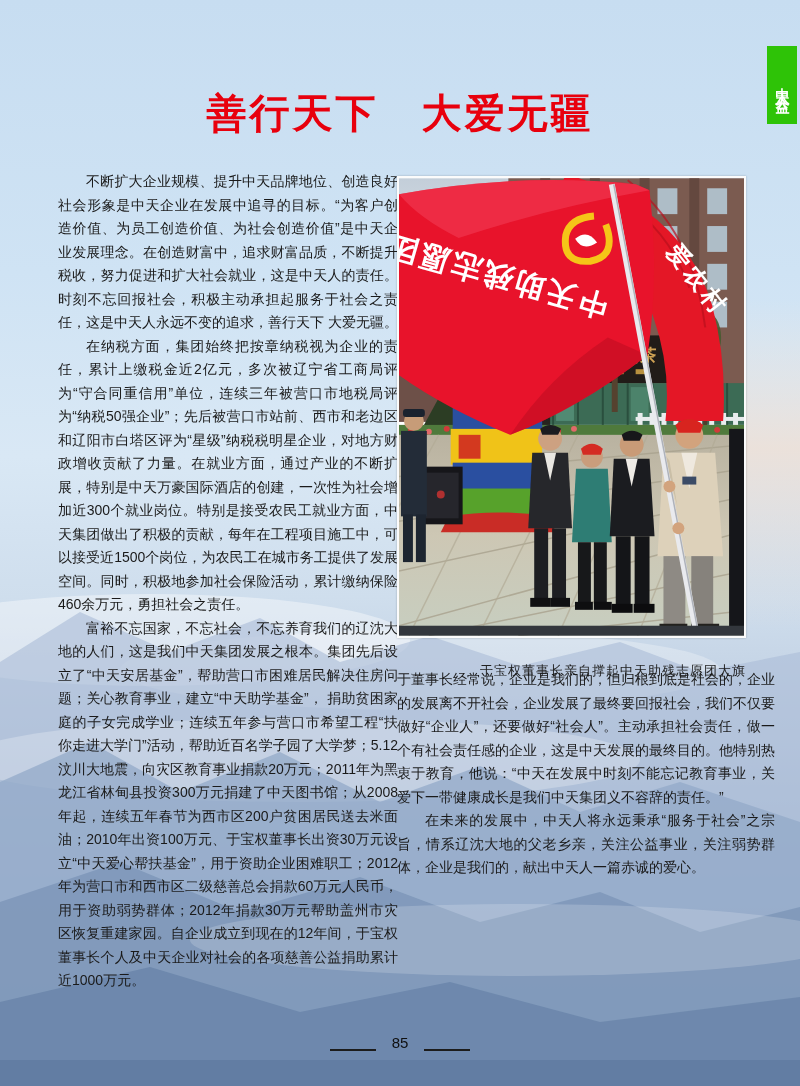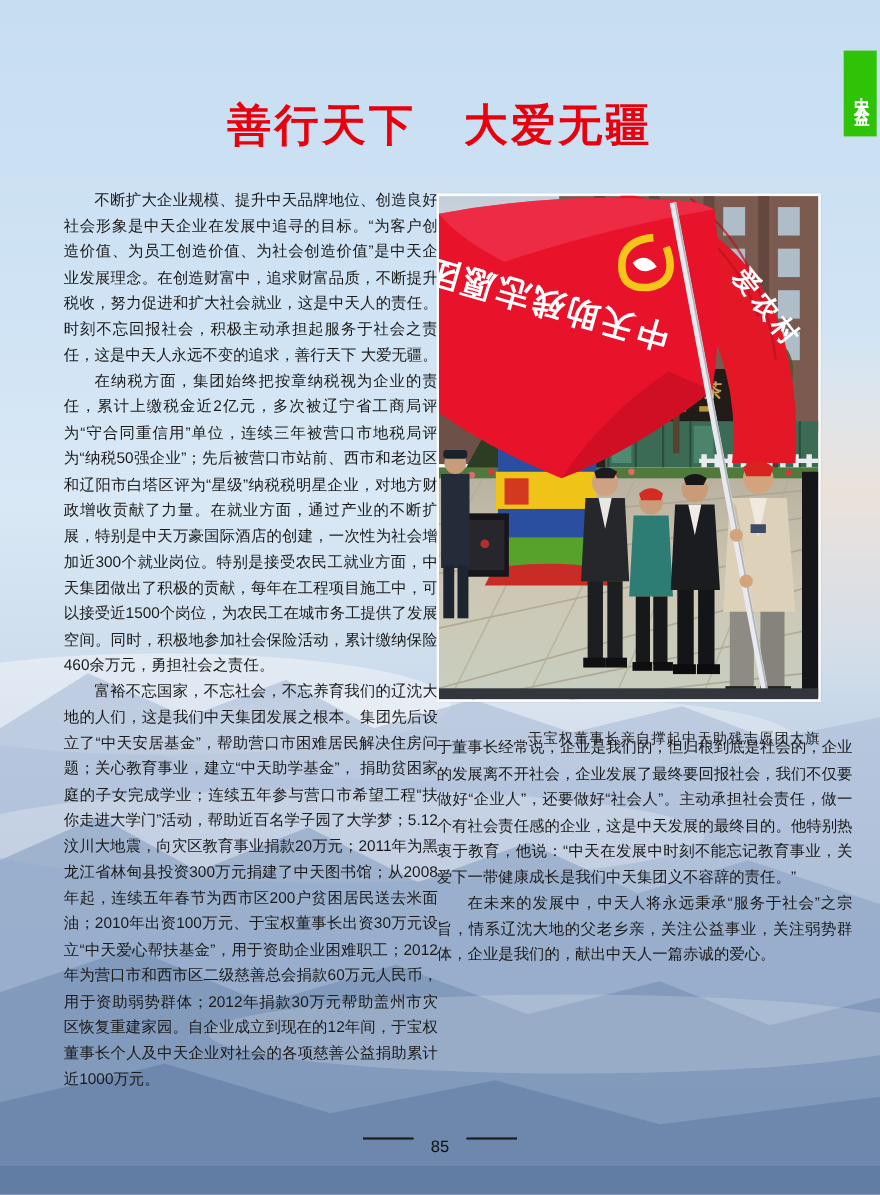--- a/index.html
+++ b/index.html
@@ -40,21 +40,21 @@
     font-family:"Liberation Serif",serif;font-size:13px;color:#222;letter-spacing:1px;
   }
 
   .signature{
     margin-top:5px;padding-right:46px;text-align:right;
     font-family:"DejaVu Serif",serif;font-style:italic;font-size:14px;color:#222;
   }
 
   .footer{
     position:absolute;left:0;top:1034px;width:800px;
-    display:flex;align-items:flex-start;justify-content:center;gap:16px;
+    display:flex;align-items:flex-end;justify-content:center;gap:16px;
   }
   .footer .rule{width:46px;height:2px;background:#1c1c1c;}
   .footer .pageno{font-size:15px;color:#101010;}
 </style>
 </head>
 <body>
 
 <div class="page">
 
   <svg class="bg-art" width="800" height="1086" viewBox="0 0 800 1086" aria-hidden="true">

